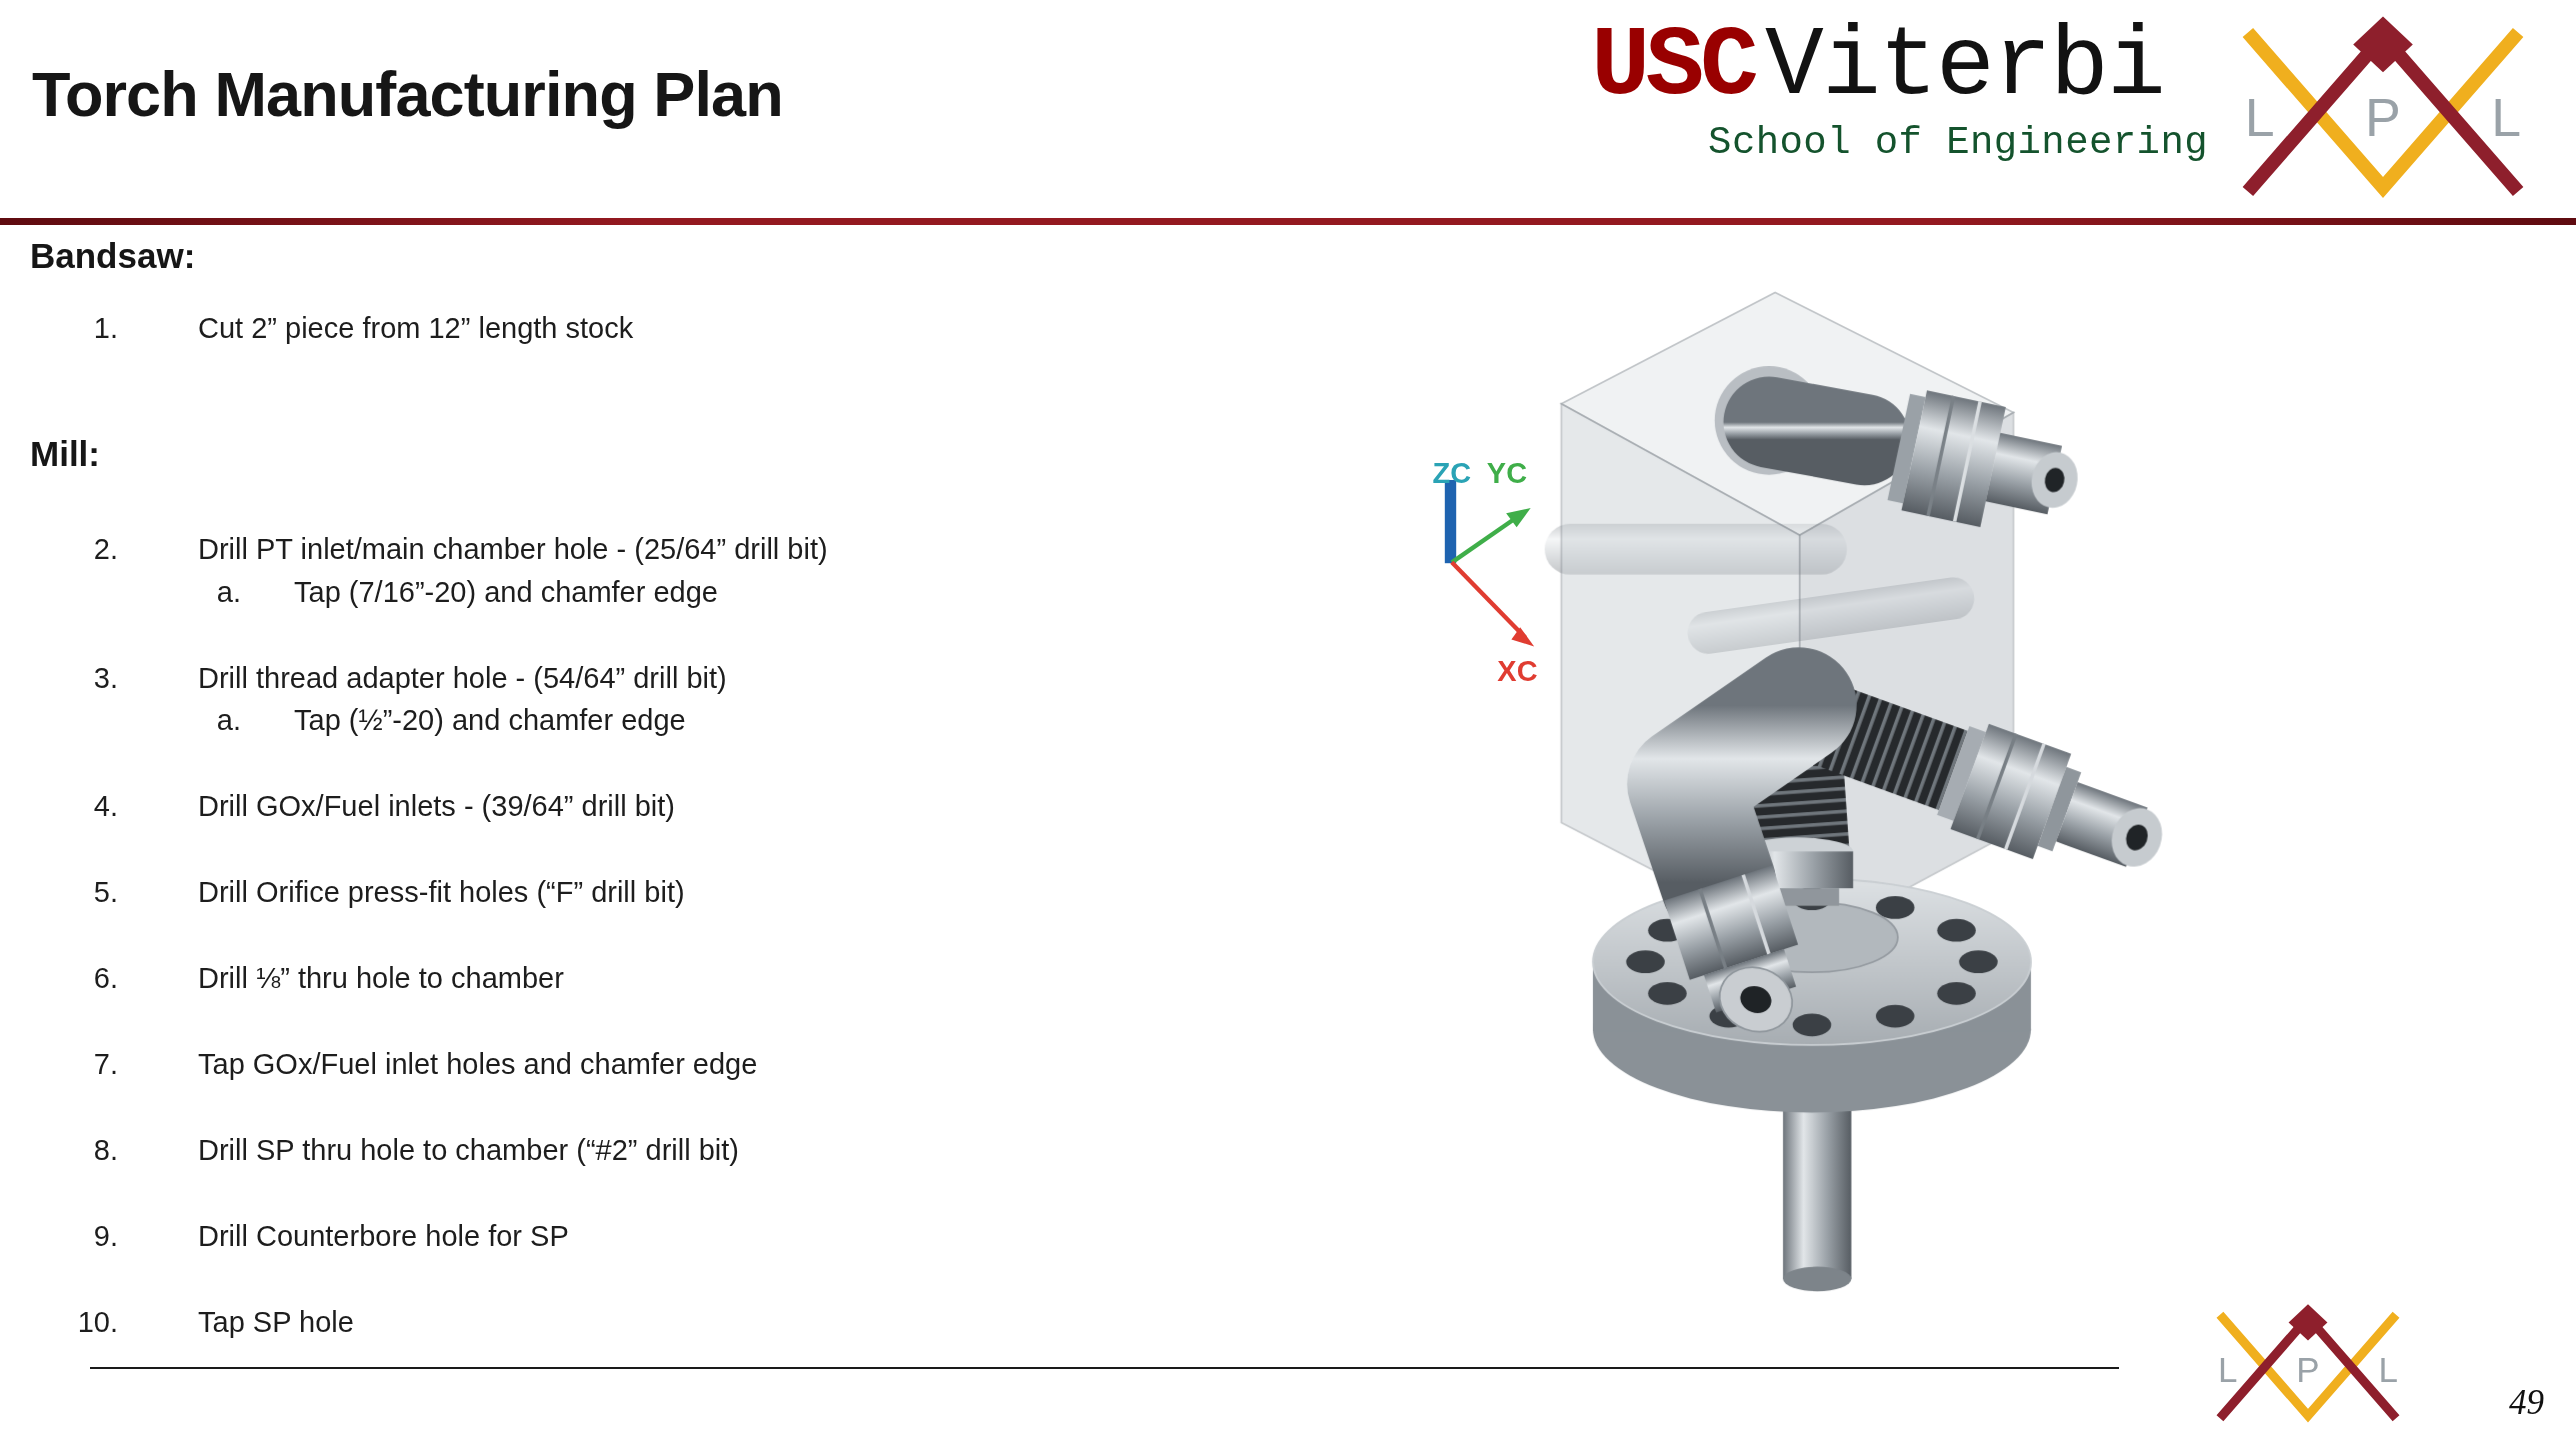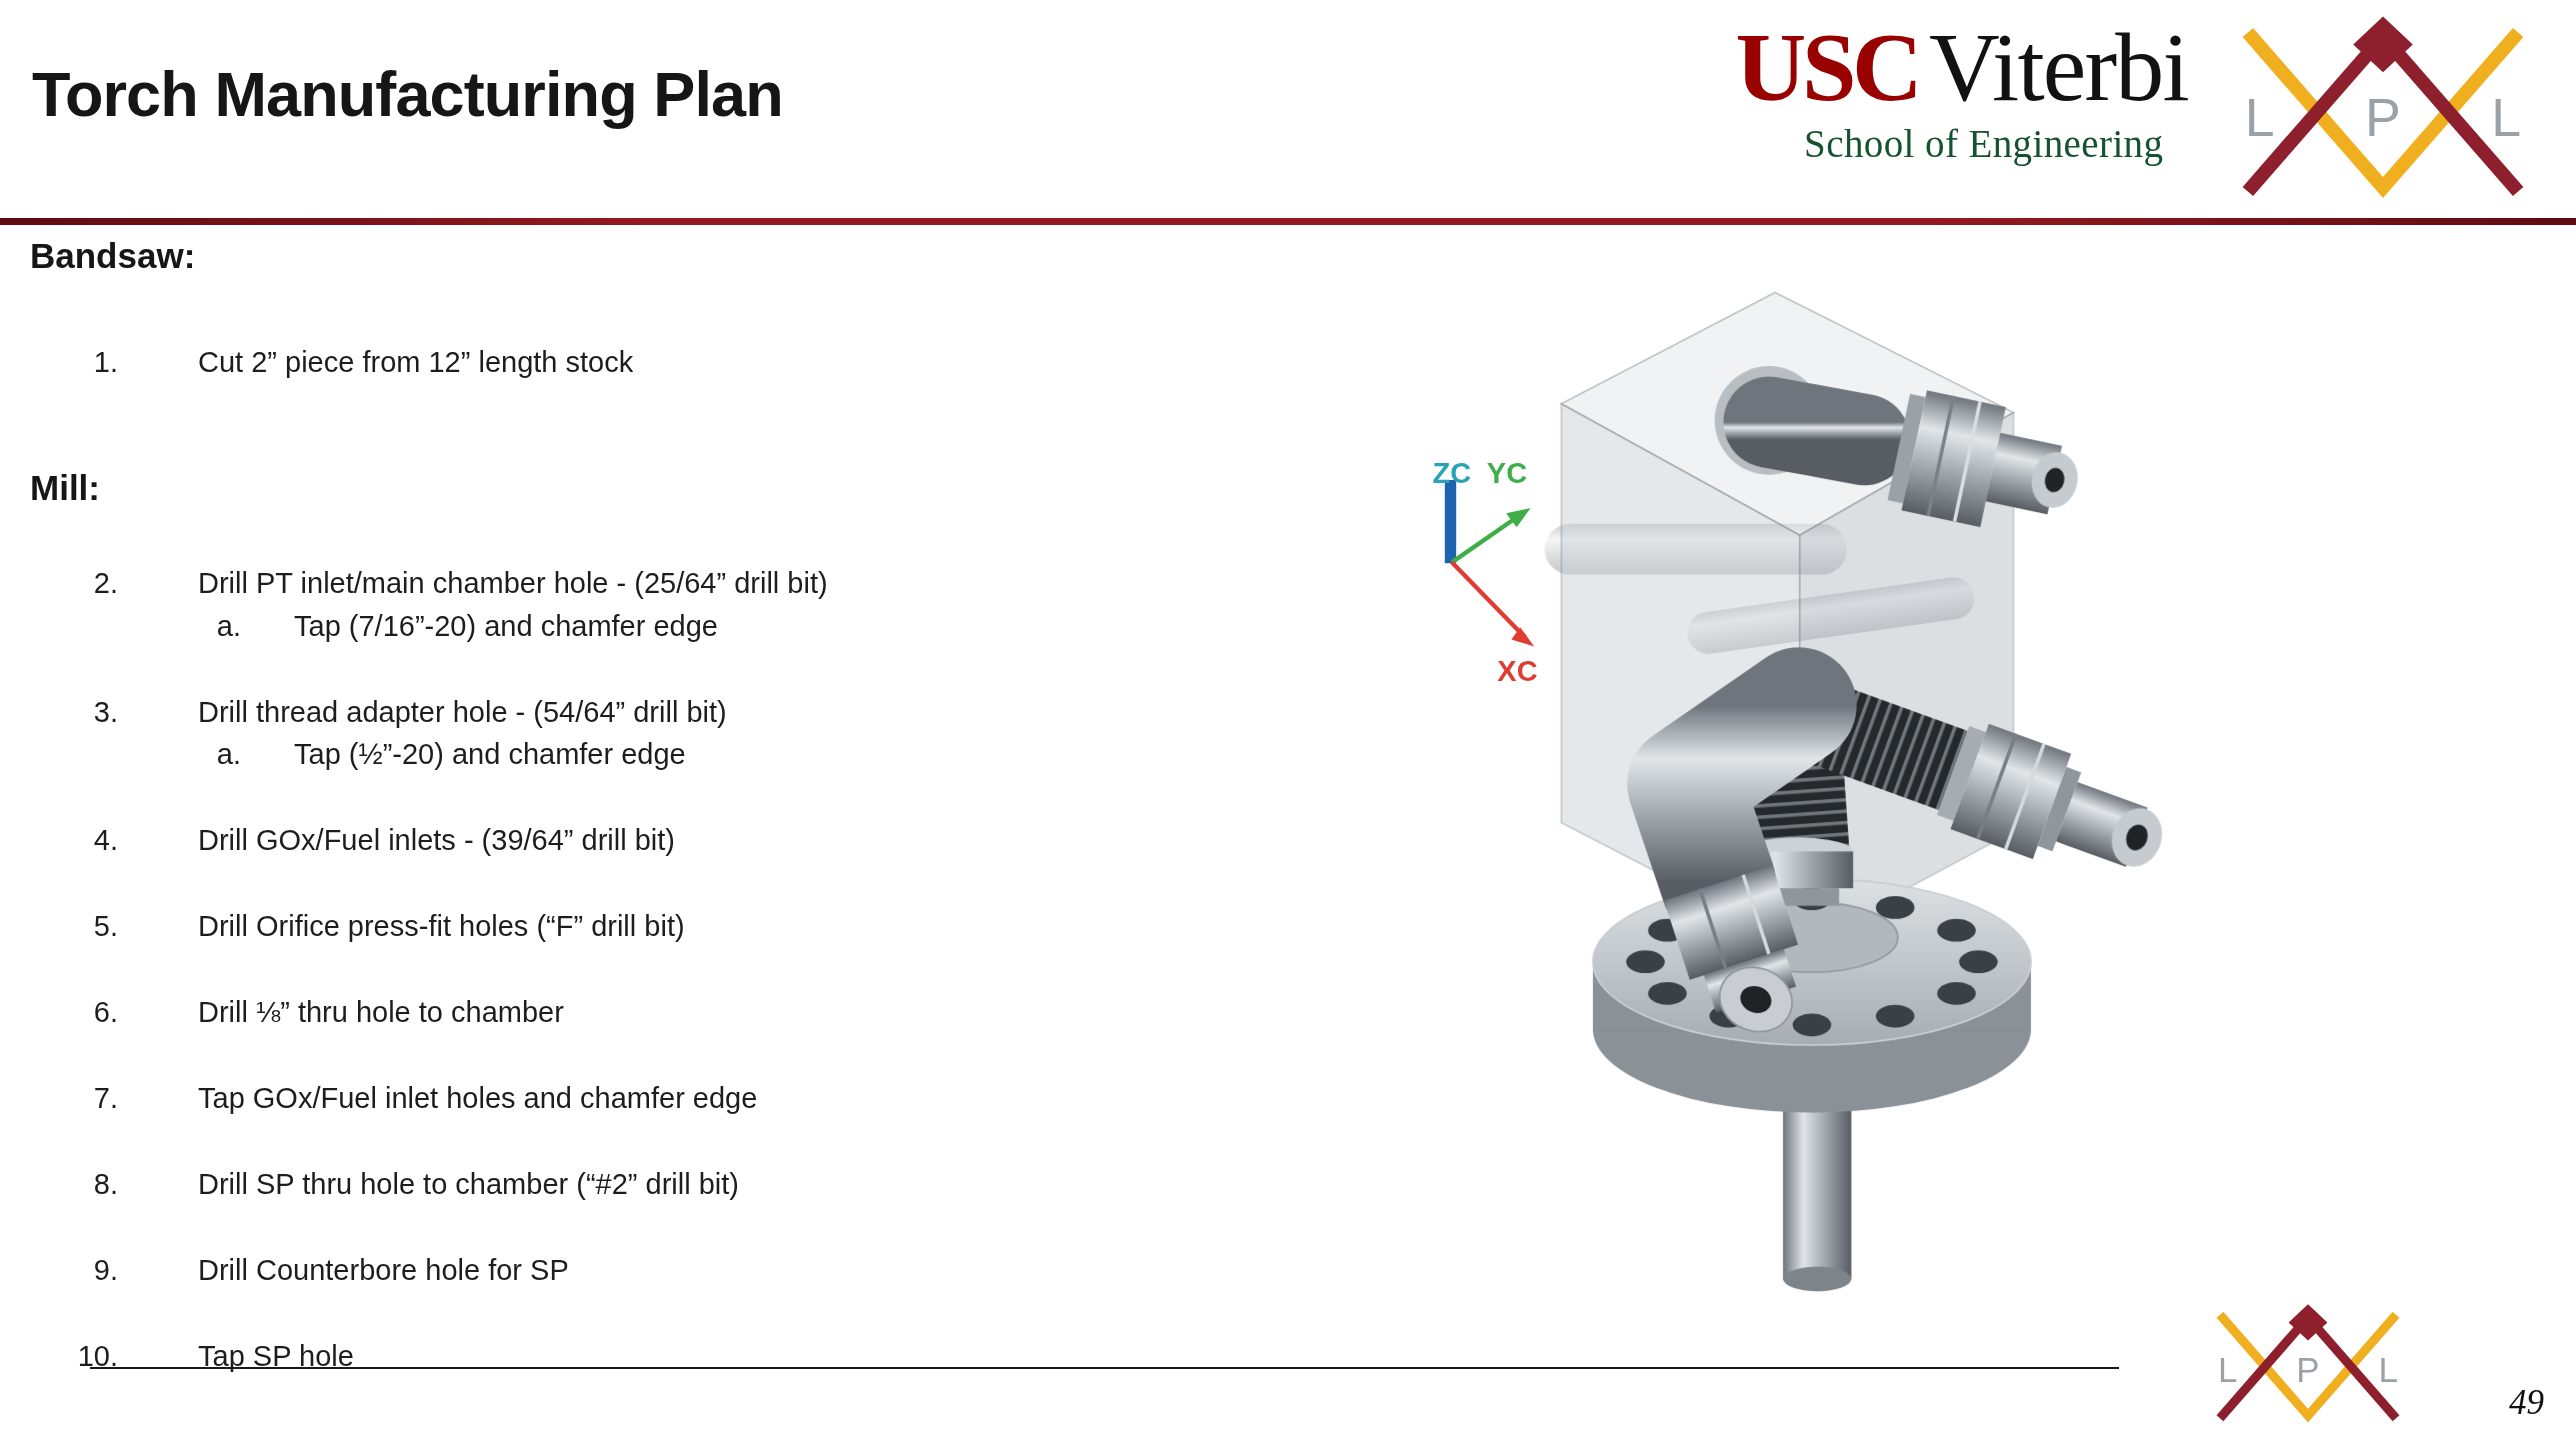--- a/index.html
+++ b/index.html
@@ -12,43 +12,43 @@
     overflow:hidden;
   }
 
   
   .title{
     position:absolute;left:32px;top:60px;
     font-size:63px;font-weight:700;letter-spacing:-0.9px;color:#161616;
     line-height:1.1;
   }
   .usc-block{
-    position:absolute;top:17.5px;right:388px;
-    font-family:Liberation Serif, serif;
-    text-align:center;white-space:nowrap;
+    position:absolute;top:17.5px;right:412px;
+    font-family:Liberation Mono, monospace;
+    text-align:right;white-space:nowrap;
   }
   .usc-row{font-size:98px;line-height:1.0}
   .usc-usc{color:#990000;font-weight:700;letter-spacing:-4.4px}
   .usc-vit{color:#121212;margin-left:10.5px;letter-spacing:-1.8px}
   .usc-school{
     font-size:39px;color:#14532d;margin-top:5.3px;margin-right:-44px;
     letter-spacing:0.4px;
   }
   .lpl-top{position:absolute;left:2228px;top:12.3px;width:310px;height:200px}
   .lpl-bottom{position:absolute;left:2207px;top:1301px;width:202px;height:131px}
 
   .divider{
     position:absolute;left:0;top:218px;width:2576px;height:7px;
     background:linear-gradient(90deg,#5f0b10 0%,#941920 25%,#941920 75%,#5f0b10 100%);
   }
 
   
   .content{position:absolute;left:30px;top:235px;width:1367px}
   .section-heading{font-size:35px;line-height:42px;font-weight:700;color:#161616}
-  .section-bandsaw .section-heading{margin-bottom:69px}
+  .section-bandsaw .section-heading{margin-bottom:35px}
   .section-mill .section-heading{margin-top:88px;margin-bottom:58px}
   .item{margin-bottom:53px;font-size:29px;line-height:33px;color:#1d1d1d}
   .item .row{display:flex}
   .item .num{flex:0 0 88px;text-align:right}
   .item .txt{margin-left:80px}
   .item .sub{display:flex;margin-top:9.6px;margin-left:123px}
   .item .subnum{flex:0 0 88px;text-align:right}
   .item .subtxt{margin-left:53px}
 
   

